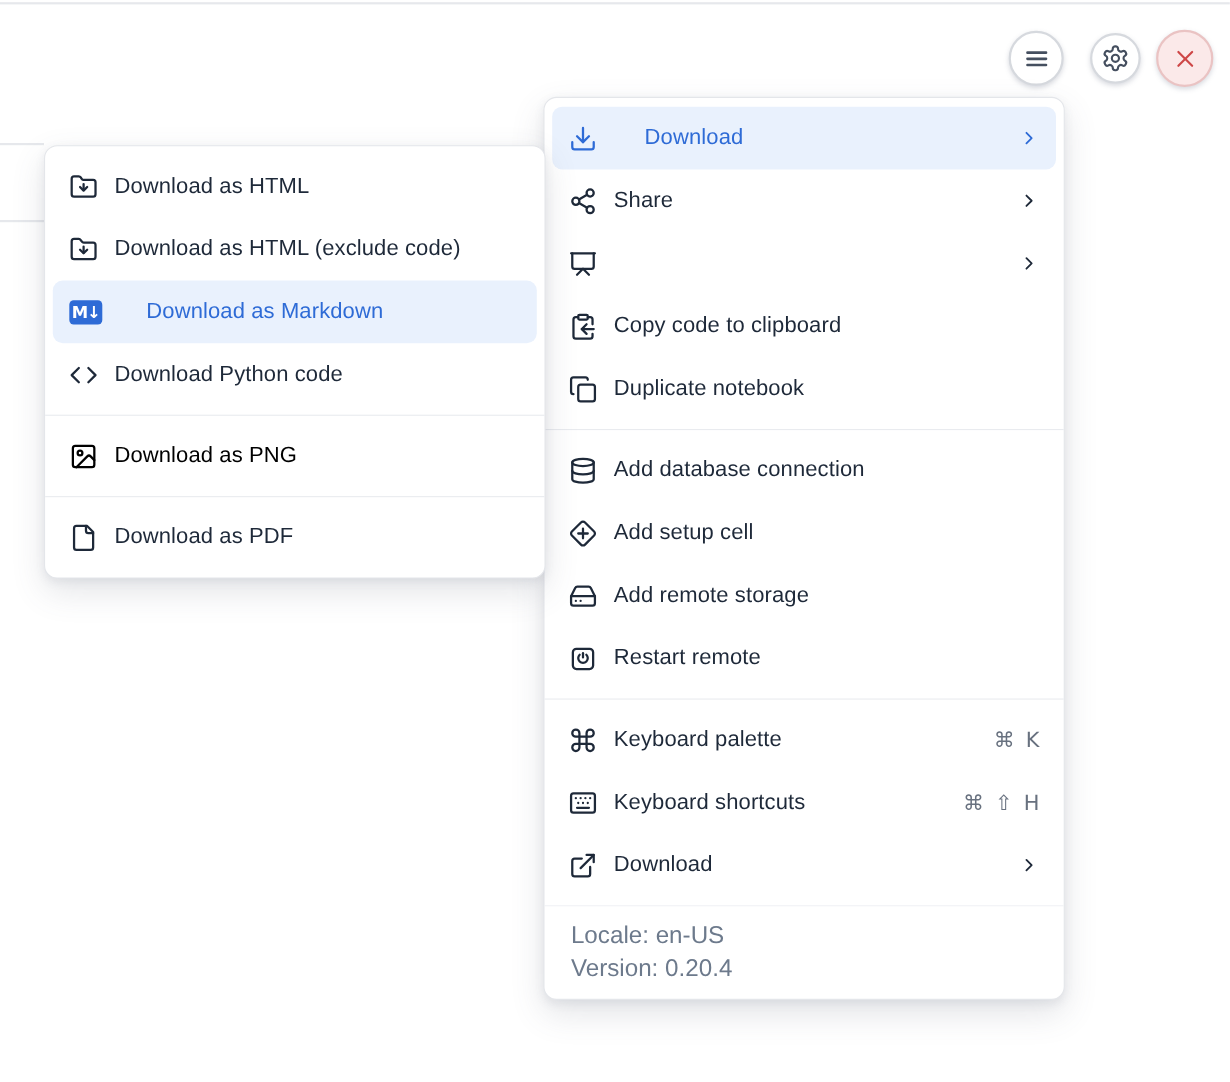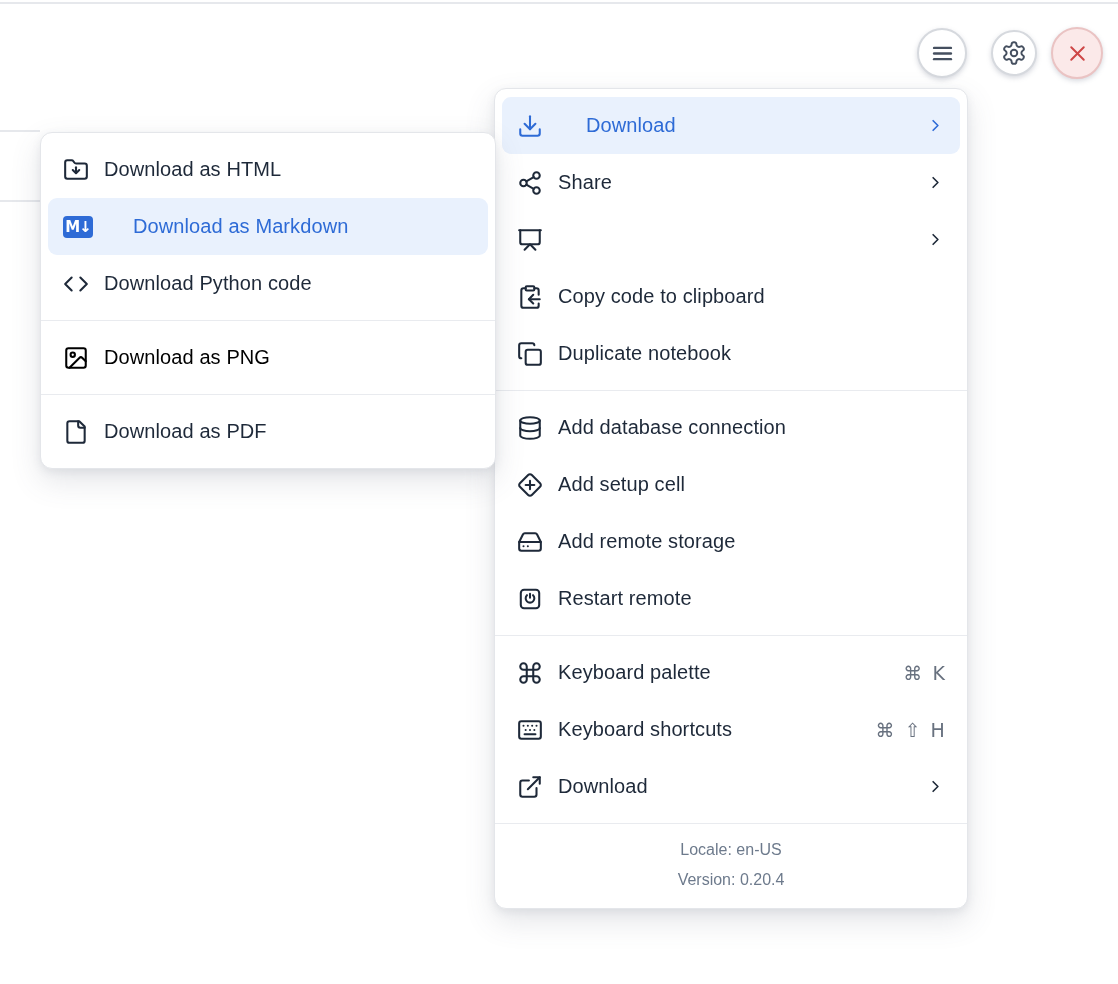--- a/index.html
+++ b/index.html
@@ -58,23 +58,22 @@
   .mi-label { flex:1 1 auto; white-space:nowrap; }
   .chevron { margin-left:auto; display:flex; align-items:center; }
   .chevron svg { width:19px; height:19px; }
   .shortcut {
     margin-left:auto; display:flex; gap:10px; align-items:center;
     color:#68717f; font-size:19px;
     font-family:"DejaVu Sans","Liberation Sans",sans-serif;
   }
   .menu-footer {
     border-top:1px solid #e9ebef; padding:11px 24px 13px;
-    font-size:16px; line-height:30px; color:#6d7a8c;
+    font-size:22px; line-height:30px; color:#6d7a8c;
     border-radius:0 0 12px 12px;
-    text-align:center;
   }
 </style>
 </head>
 <body>
 
 <div class="topline"></div>
 <div class="stub-line" style="top:130px;"></div>
 <div class="stub-line" style="top:200px;"></div>
 
 <div class="toolbar-btn btn-menu">
@@ -280,20 +279,30 @@
         <div class="menu-item">
           <span class="mi-icon">
             <svg viewBox="0 0 24 24" fill="none" stroke="currentColor" stroke-width="1.9" stroke-linecap="round" stroke-linejoin="round">
               <path d="M20 20a2 2 0 0 0 2-2V8a2 2 0 0 0-2-2h-7.9a2 2 0 0 1-1.69-.9L9.6 3.9A2 2 0 0 0 7.93 3H4a2 2 0 0 0-2 2v13a2 2 0 0 0 2 2Z"></path>
               <path d="M12 9.5v5"></path>
               <path d="m15 12-3 3-3-3"></path>
             </svg>
           </span>
           <span class="mi-label">Download as HTML</span>
         </div>
+        <div class="menu-item">
+          <span class="mi-icon">
+            <svg viewBox="0 0 24 24" fill="none" stroke="currentColor" stroke-width="1.9" stroke-linecap="round" stroke-linejoin="round">
+              <path d="M20 20a2 2 0 0 0 2-2V8a2 2 0 0 0-2-2h-7.9a2 2 0 0 1-1.69-.9L9.6 3.9A2 2 0 0 0 7.93 3H4a2 2 0 0 0-2 2v13a2 2 0 0 0 2 2Z"></path>
+              <path d="M12 9.5v5"></path>
+              <path d="m15 12-3 3-3-3"></path>
+            </svg>
+          </span>
+          <span class="mi-label">Download as HTML (exclude code)</span>
+        </div>
         <div class="menu-item highlighted">
           <span class="mi-icon badge-icon">
             <span class="md-badge">M↓</span>
           </span>
           <span class="mi-label">Download as Markdown</span>
         </div>
         <div class="menu-item">
           <span class="mi-icon">
             <svg viewBox="0 0 24 24" fill="none" stroke="currentColor" stroke-width="1.9" stroke-linecap="round" stroke-linejoin="round">
               <path d="m16 18 6-6-6-6"></path>

